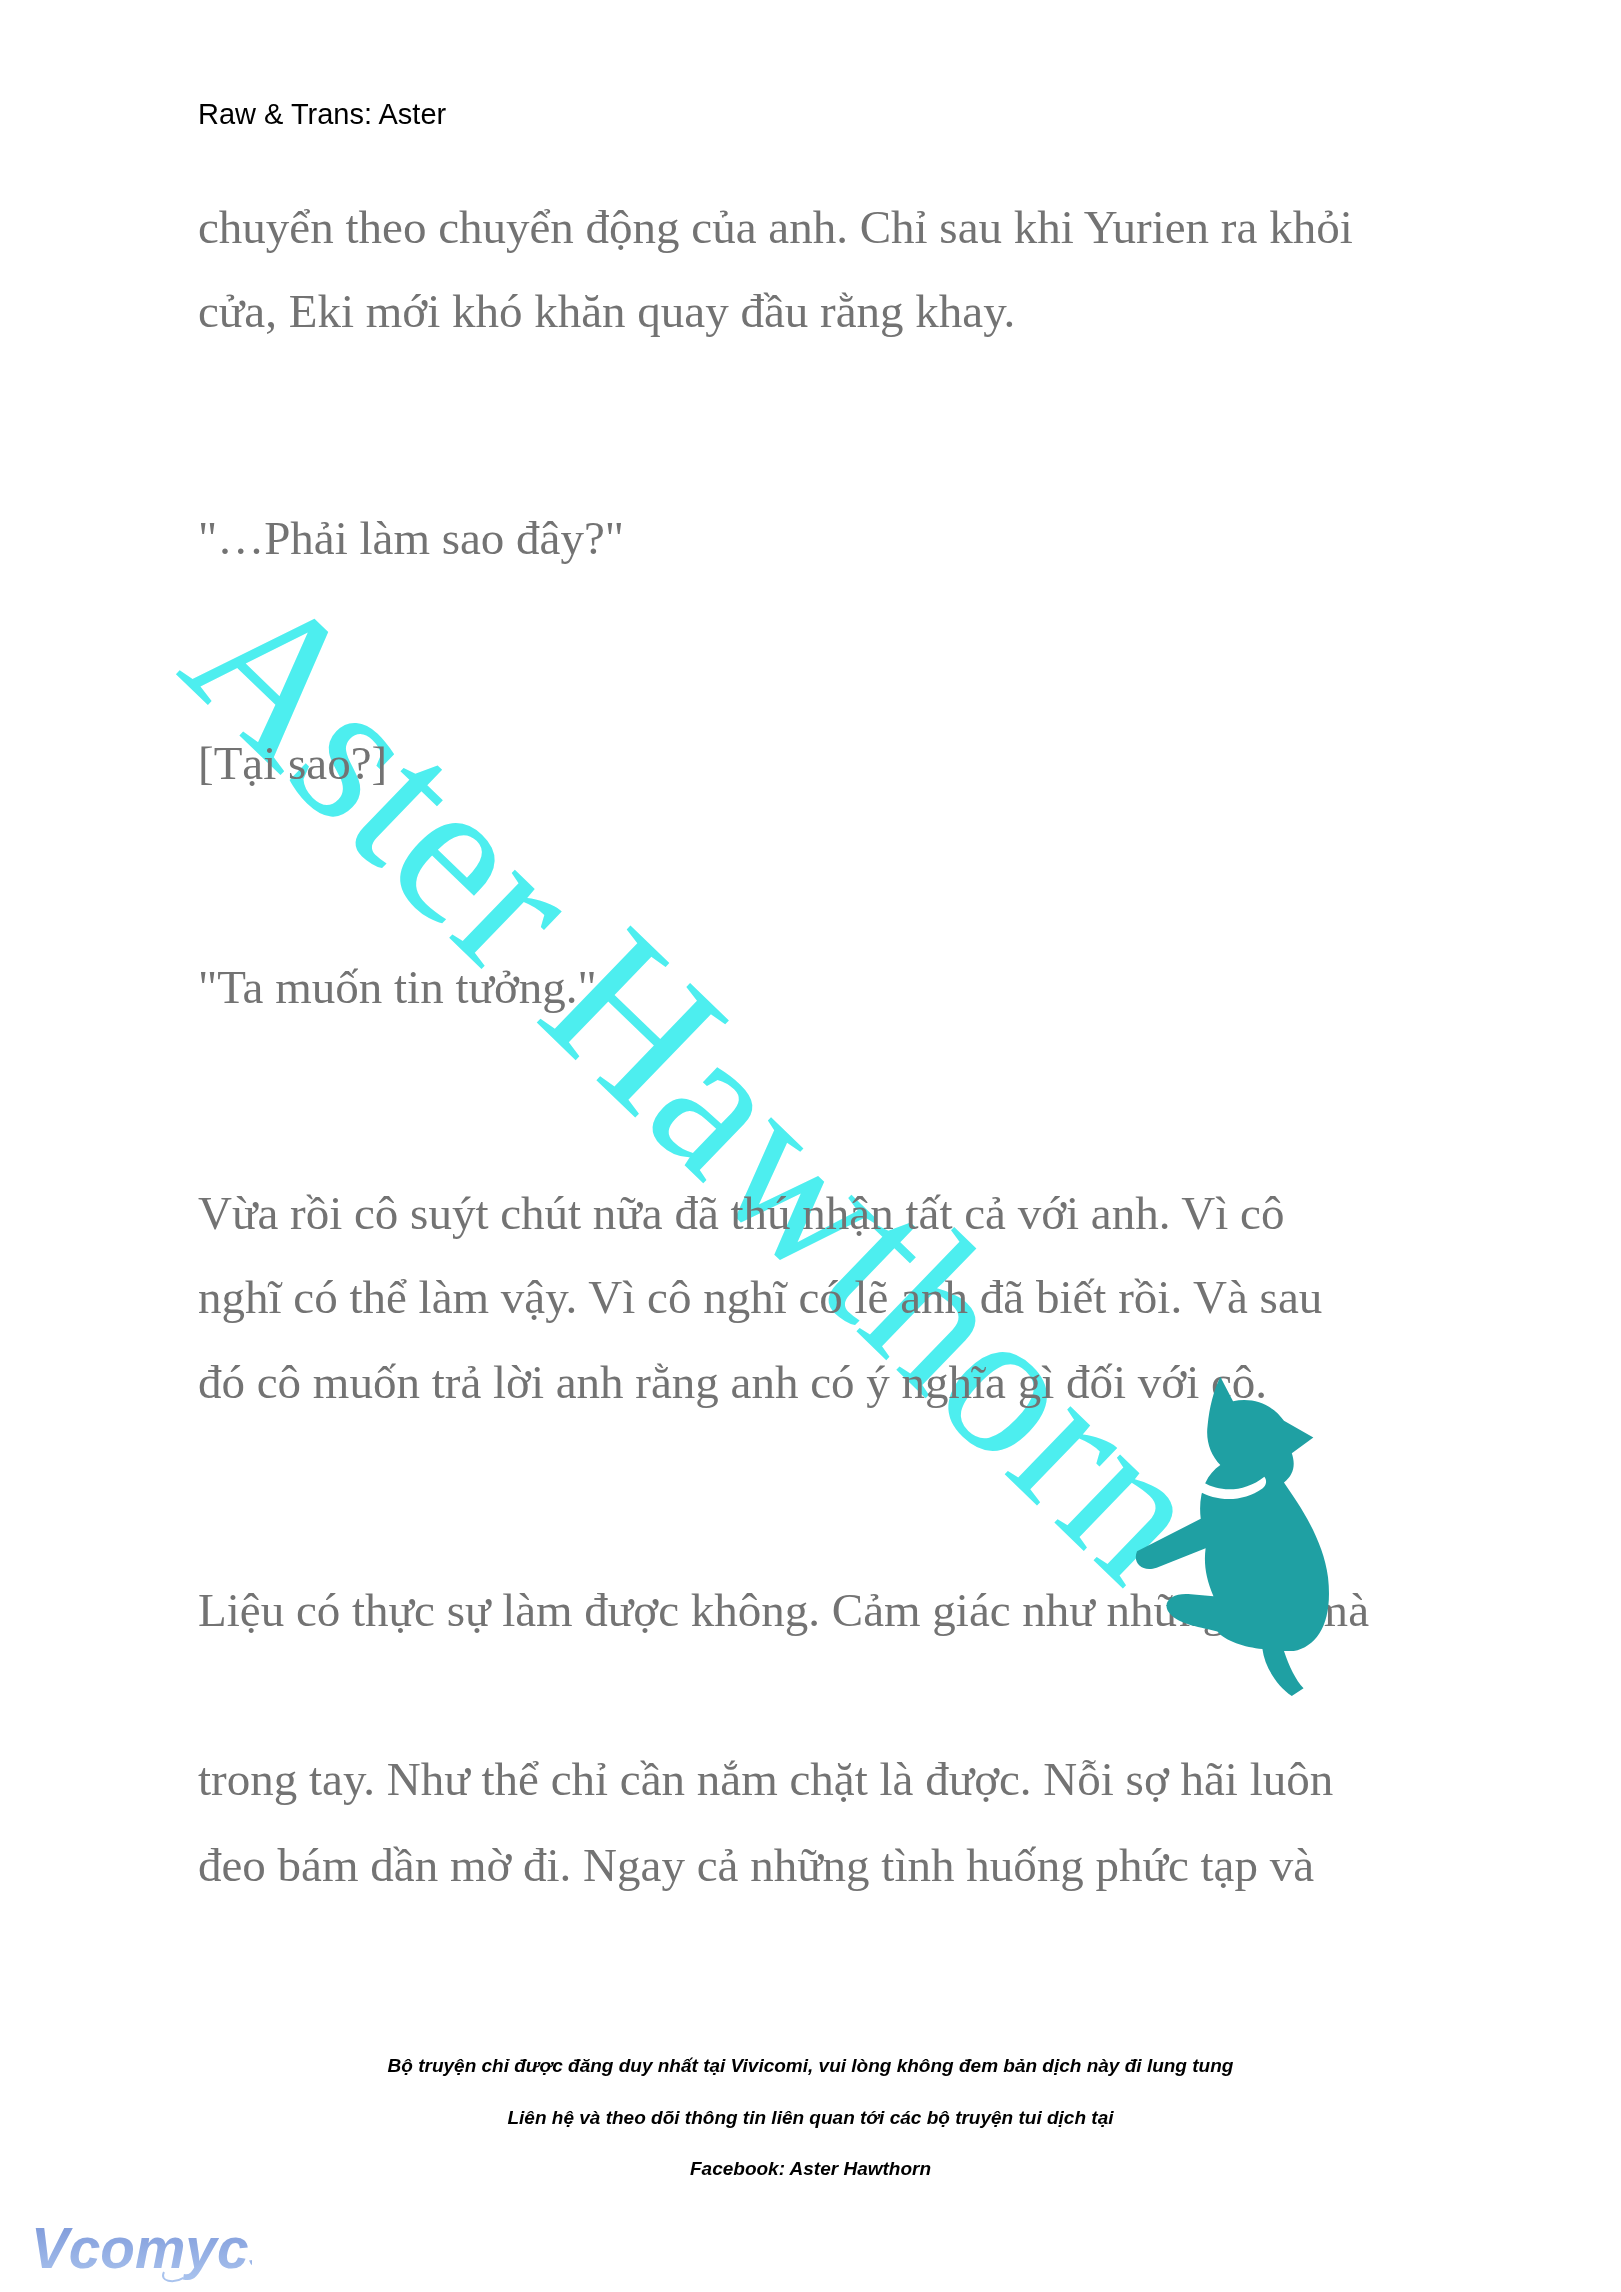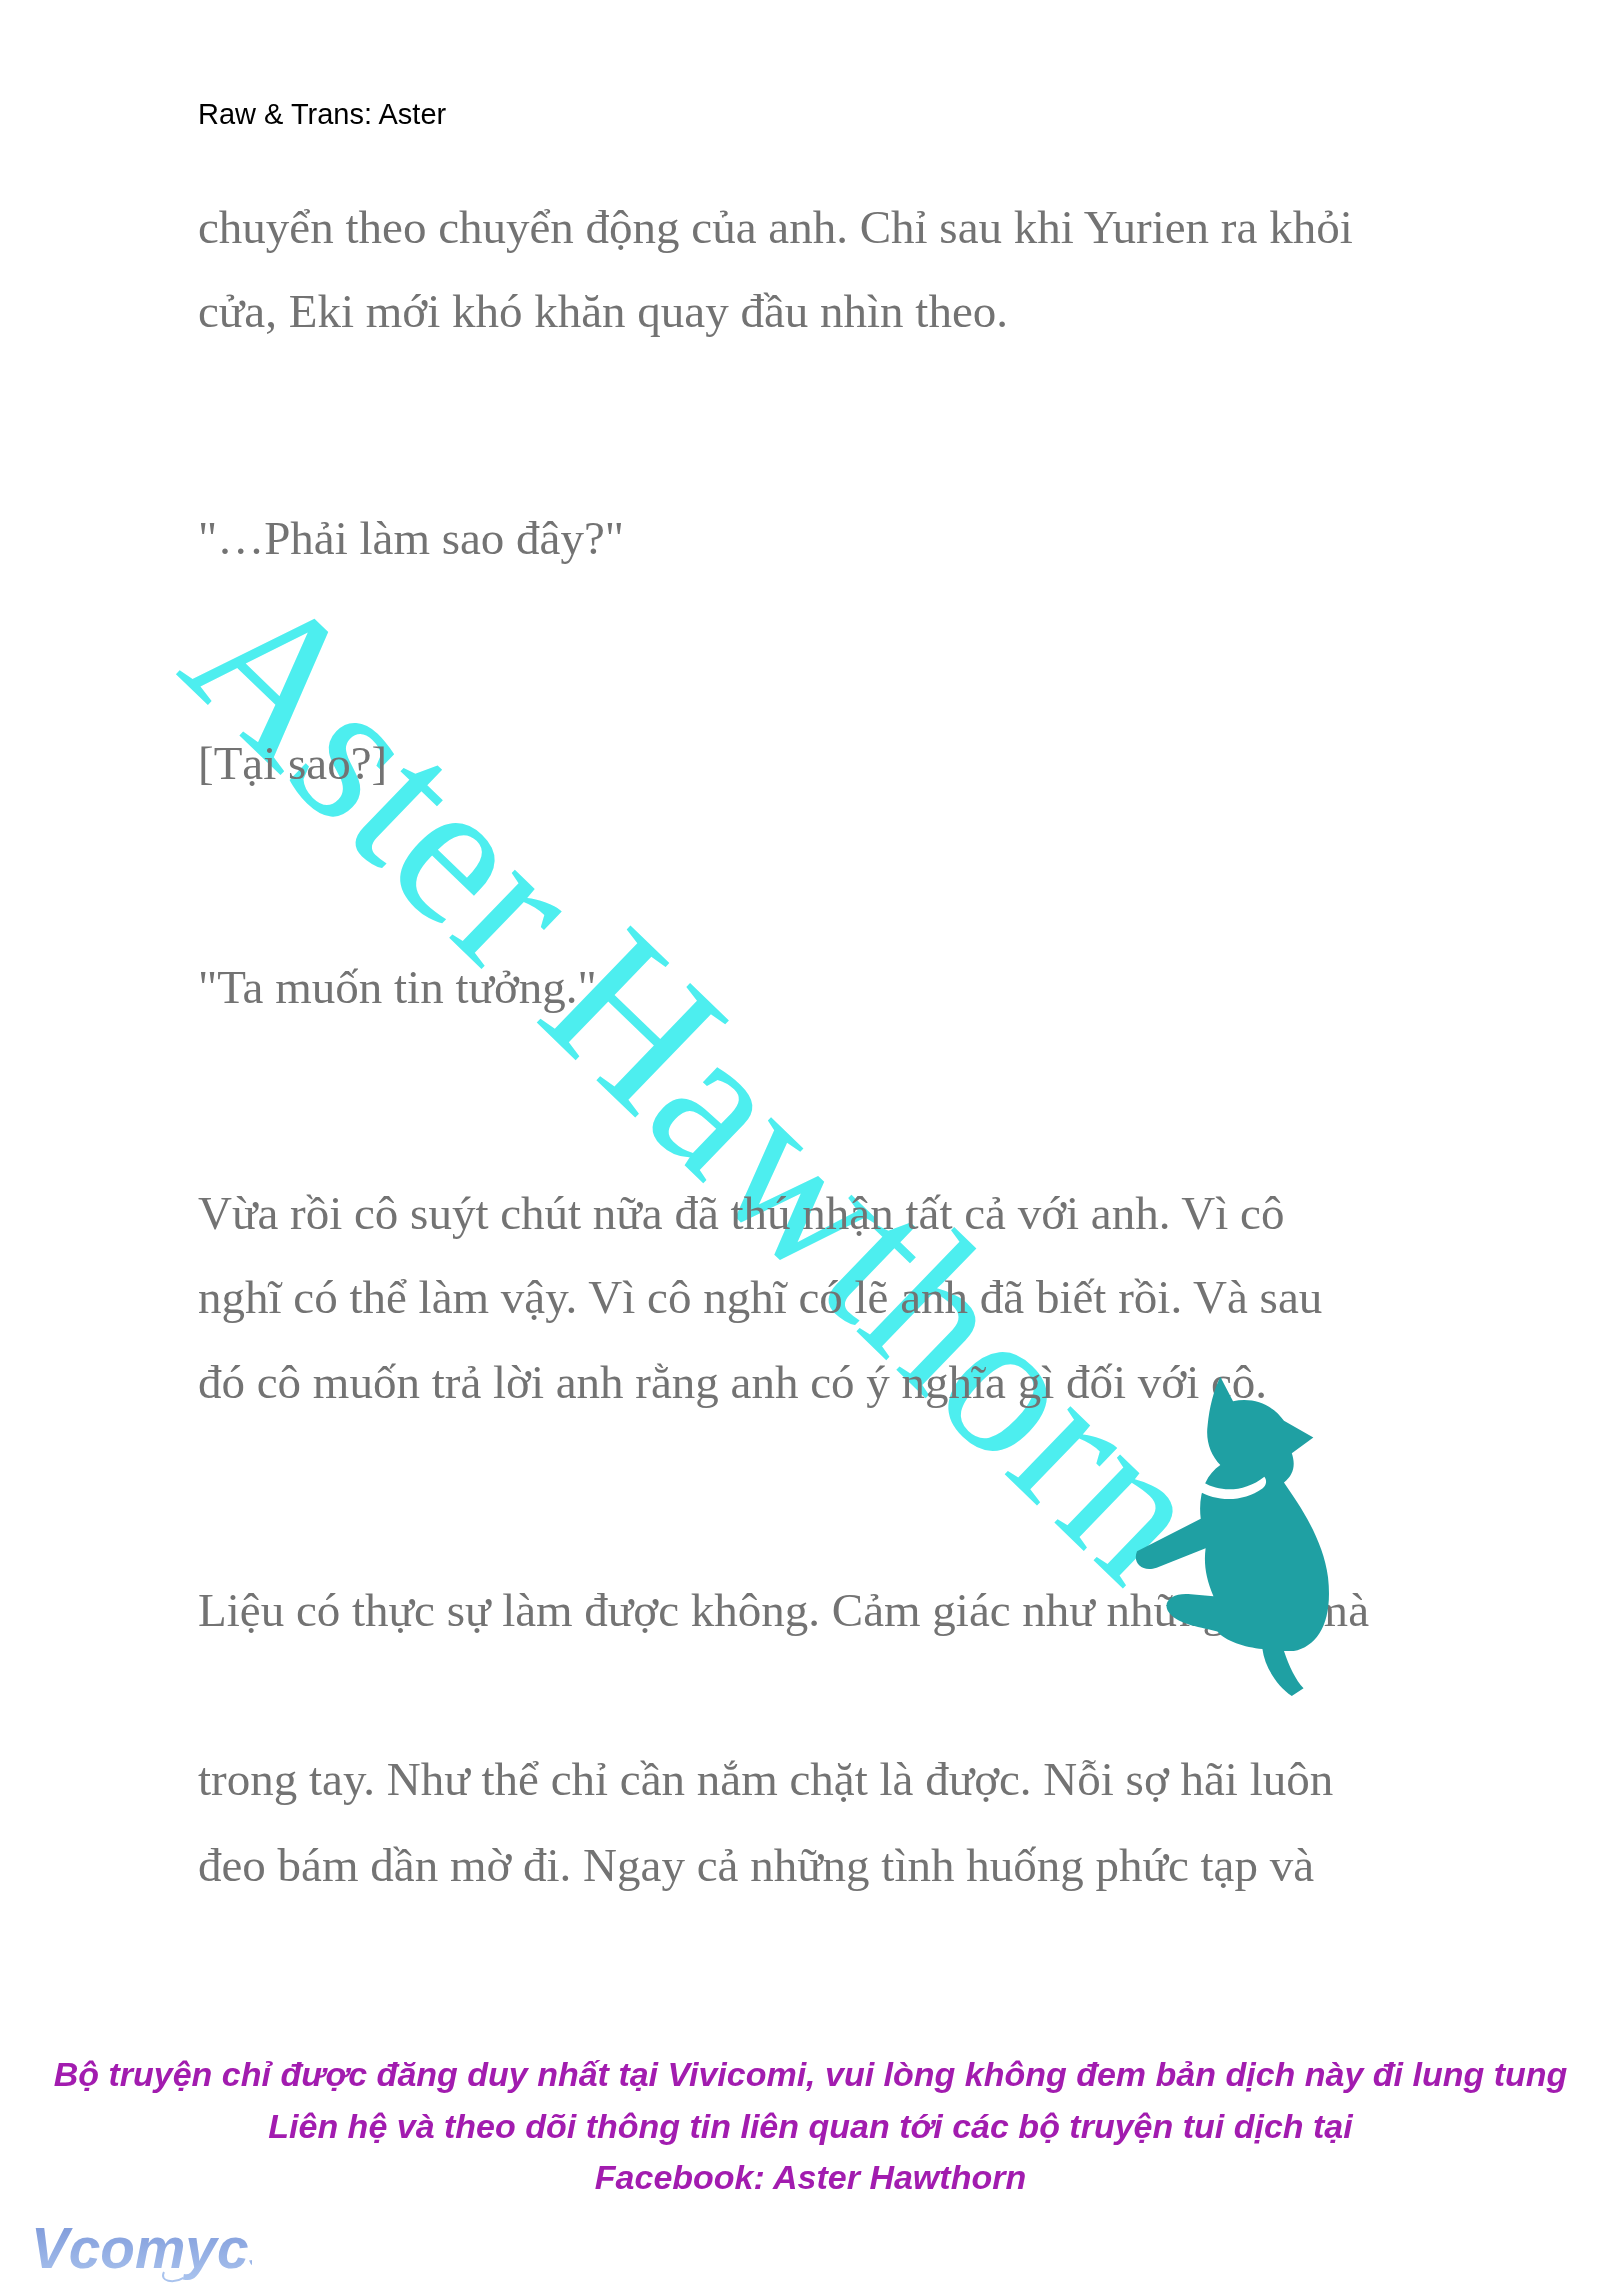--- a/index.html
+++ b/index.html
@@ -18,35 +18,35 @@
     position: absolute; left: 218px; top: 941px;
     font-family: "Liberation Serif", serif; font-size: 206px; color: #4deeef;
     transform-origin: 0 0; transform: rotate(44deg);
     white-space: nowrap; z-index: 1; line-height: 1;
     top: 549px; left: 294px;
   }
   .cat { position: absolute; left: 1127px; top: 1367px; width: 216px; height: 333px; z-index: 3; }
   .footer-line {
     position: absolute; left: 0; width: 1621px; text-align: center;
     font-family: "Liberation Sans", sans-serif; font-weight: bold; font-style: italic;
-    font-size: 34px; color: #a21caf; white-space: nowrap;
+    font-size: 19px; color: #000000; white-space: nowrap;
   }
   .logo { position: absolute; left: 27.4px; top: 2213px; width: 225px; height: 73px; }
 </style>
 </head>
 <body>
 
 <div class="page">
 
   <div class="header">Raw &amp; Trans: Aster</div>
 
   <div class="watermark">Aster Hawthorn</div>
 
   <div class="line" style="top:204px">chuyển theo chuyển động của anh. Chỉ sau khi Yurien ra khỏi</div>
-  <div class="line" style="top:288px">cửa, Eki mới khó khăn quay đầu nhìn theo.</div>
+  <div class="line" style="top:288px">cửa, Eki mới khó khăn quay đầu rằng khay.</div>
   <div class="line" style="top:515px">"…Phải làm sao đây?"</div>
   <div class="line" style="top:740px">[Tại sao?]</div>
   <div class="line" style="top:964px">"Ta muốn tin tưởng."</div>
   <div class="line" style="top:1190px">Vừa rồi cô suýt chút nữa đã thú nhận tất cả với anh. Vì cô</div>
   <div class="line" style="top:1274px">nghĩ có thể làm vậy. Vì cô nghĩ có lẽ anh đã biết rồi. Và sau</div>
   <div class="line" style="top:1359px">đó cô muốn trả lời anh rằng anh có ý nghĩa gì đối với cô.</div>
   <div class="line" style="top:1587px">Liệu có thực sự làm được không. Cảm giác như những thứ mà</div>
   <div class="line" style="top:1756px">trong tay. Như thể chỉ cần nắm chặt là được. Nỗi sợ hãi luôn</div>
   <div class="line" style="top:1842px">đeo bám dần mờ đi. Ngay cả những tình huống phức tạp và</div>
 

